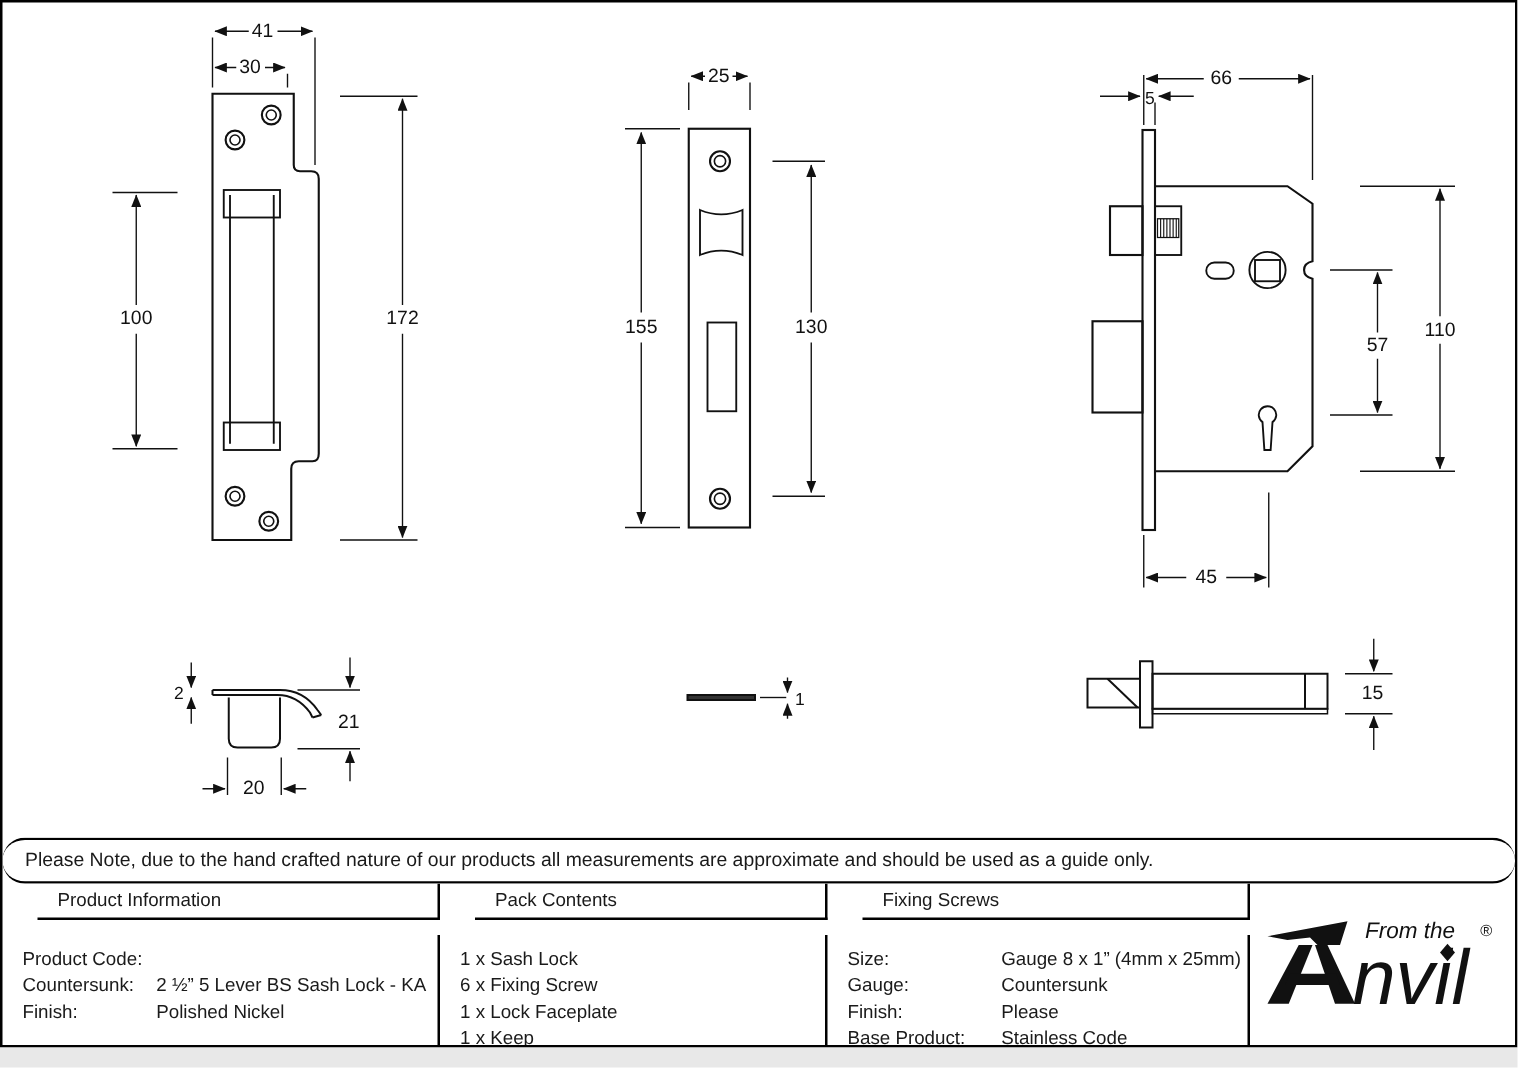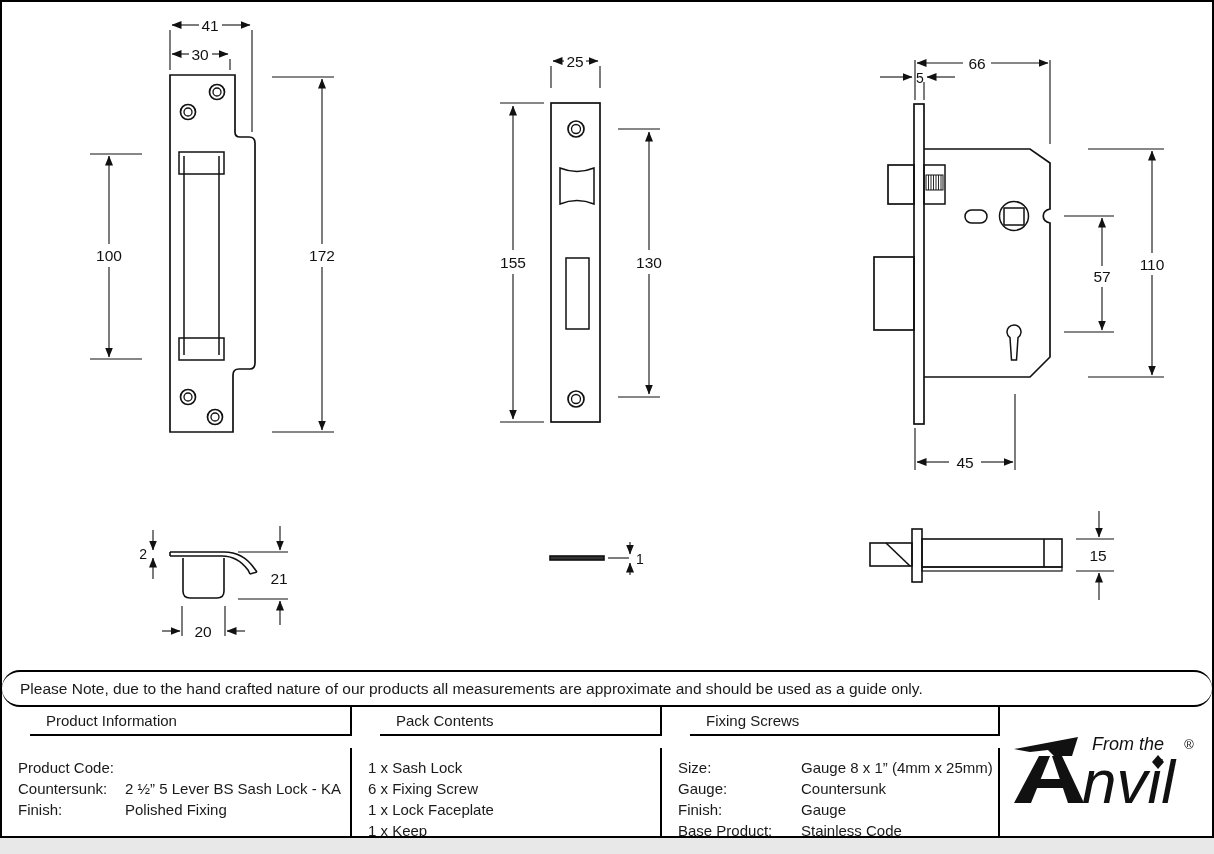--- a/index.html
+++ b/index.html
@@ -236,21 +236,21 @@
     <div class="cell bdy">
       <div class="kv kv-pi">
         <span>Product Code:</span>
       </div>
       <div class="kv kv-pi">
         <span>Countersunk:</span>
         <span>2 ½” 5 Lever BS Sash Lock - KA</span>
       </div>
       <div class="kv kv-pi">
         <span>Finish:</span>
-        <span>Polished Fixing</span>
+        <span>Polished Nickel</span>
       </div>
     </div>
 
     <div class="cell bdy">
       <div class="pc-item">1 x Sash Lock</div>
       <div class="pc-item">6 x Fixing Screw</div>
       <div class="pc-item">1 x Lock Faceplate</div>
       <div class="pc-item">1 x Keep</div>
       <div class="pc-item">2 x Key</div>
     </div>
@@ -259,21 +259,21 @@
       <div class="kv kv-fs">
         <span>Size:</span>
         <span>Gauge 8 x 1” (4mm x 25mm)</span>
       </div>
       <div class="kv kv-fs">
         <span>Gauge:</span>
         <span>Countersunk</span>
       </div>
       <div class="kv kv-fs">
         <span>Finish:</span>
-        <span>Gauge</span>
+        <span>Please</span>
       </div>
       <div class="kv kv-fs">
         <span>Base Product:</span>
         <span>Stainless Code</span>
       </div>
     </div>
 
   </div>
 </div>
 

